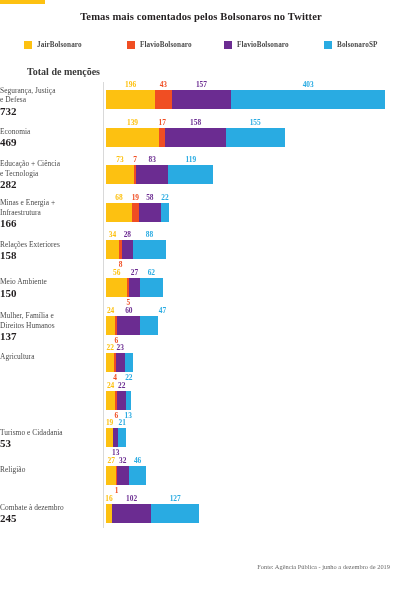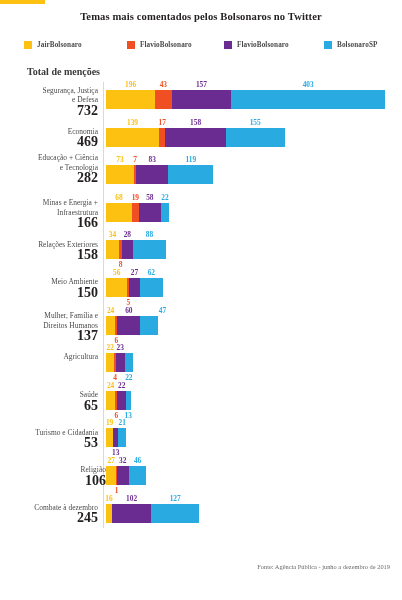--- a/index.html
+++ b/index.html
@@ -74,33 +74,32 @@
   }
   .row {
     position: absolute;
     left: 0;
     width: 402px;
   }
   .row-labels {
     position: absolute;
     left: 0;
     width: 98px;
-    text-align: right;
   }
   .cat-name {
     font-family: "Liberation Serif", serif;
     font-size: 7.4px;
     color: #4a4a4a;
     line-height: 9.5px;
     letter-spacing: 0.05px;
   }
   .cat-total {
     font-family: "Liberation Serif", serif;
     font-weight: bold;
-    font-size: 14px;
+    font-size: 11px;
     color: #231f20;
     line-height: 10px;
     margin-top: 1px;
   }
   .bar-track {
     position: absolute;
     left: 106px;
     height: 19px;
   }
   .seg {
@@ -187,21 +186,21 @@
           <div class="val above" style="color: rgb(253, 193, 17); width: 34px; left: 9.48975px;">139</div>
           <div class="seg" style="left: 52.9795px; width: 6.47951px; background: rgb(240, 78, 35);"></div>
           <div class="val above" style="color: rgb(240, 78, 35); width: 34px; left: 39.2193px;">17</div>
           <div class="seg" style="left: 59.459px; width: 60.2213px; background: rgb(107, 44, 145);"></div>
           <div class="val above" style="color: rgb(107, 44, 145); width: 34px; left: 72.5697px;">158</div>
           <div class="seg" style="left: 119.68px; width: 59.0779px; background: rgb(41, 171, 226);"></div>
           <div class="val above" style="color: rgb(41, 171, 226); width: 34px; left: 132.219px;">155</div>
         </div>
       </div>
       <div class="row" style="top: 75.2px; height: 37.6px;">
-        <div class="row-labels" style="top: 0; padding-left: 18px;">
+        <div class="row-labels" style="top: 6px;">
           <div class="cat-name">Educação + Ciência</div>
           <div class="cat-name">e Tecnologia</div>
           <div class="cat-total">282</div>
         </div>
         <div class="bar-track" style="top: 12px; width: 107.484px;">
           <div class="seg" style="left: 0px; width: 27.8238px; background: rgb(253, 193, 17);"></div>
           <div class="val above" style="color: rgb(253, 193, 17); width: 34px; left: -3.08811px;">73</div>
           <div class="seg" style="left: 27.8238px; width: 2.66803px; background: rgb(240, 78, 35);"></div>
           <div class="val above" style="color: rgb(240, 78, 35); width: 34px; left: 12.1578px;">7</div>
           <div class="seg" style="left: 30.4918px; width: 31.6352px; background: rgb(107, 44, 145);"></div>
@@ -285,24 +284,20 @@
           <div class="val above" style="color: rgb(253, 193, 17); width: 34px; left: -12.8074px;">22</div>
           <div class="seg" style="left: 8.38525px; width: 1.52459px; background: rgb(240, 78, 35);"></div>
           <div class="val below" style="color: rgb(240, 78, 35); width: 34px; left: -7.85246px;">4</div>
           <div class="seg" style="left: 9.90984px; width: 8.76639px; background: rgb(107, 44, 145);"></div>
           <div class="val above" style="color: rgb(107, 44, 145); width: 34px; left: -2.70697px;">23</div>
           <div class="seg" style="left: 18.6762px; width: 8.38525px; background: rgb(41, 171, 226);"></div>
           <div class="val below" style="color: rgb(41, 171, 226); width: 34px; left: 5.86885px;">22</div>
         </div>
       </div>
       <div class="row" style="top: 300.8px; height: 37.6px;">
-        <div class="row-labels" style="top: 11.25px;">
-          <div class="cat-name">Saúde</div>
-          <div class="cat-total">65</div>
-        </div>
         <div class="bar-track" style="top: 12px; width: 24.7746px;">
           <div class="seg" style="left: 0px; width: 9.14754px; background: rgb(253, 193, 17);"></div>
           <div class="val above" style="color: rgb(253, 193, 17); width: 34px; left: -12.4262px;">24</div>
           <div class="seg" style="left: 9.14754px; width: 2.28689px; background: rgb(240, 78, 35);"></div>
           <div class="val below" style="color: rgb(240, 78, 35); width: 34px; left: -6.70902px;">6</div>
           <div class="seg" style="left: 11.4344px; width: 8.38525px; background: rgb(107, 44, 145);"></div>
           <div class="val above" style="color: rgb(107, 44, 145); width: 34px; left: -1.37295px;">22</div>
           <div class="seg" style="left: 19.8197px; width: 4.95492px; background: rgb(41, 171, 226);"></div>
           <div class="val below" style="color: rgb(41, 171, 226); width: 34px; left: 5.29713px;">13</div>
         </div>
@@ -315,23 +310,22 @@
         <div class="bar-track" style="top: 12px; width: 44px;">
           <div class="seg" style="left: 0px; width: 7.2418px; background: rgb(253, 193, 17);"></div>
           <div class="val above" style="color: rgb(253, 193, 17); width: 34px; left: -13.3791px;">19</div>
           <div class="seg" style="left: 7.2418px; width: 4.95492px; background: rgb(107, 44, 145);"></div>
           <div class="val below" style="color: rgb(107, 44, 145); width: 34px; left: -7.28074px;">13</div>
           <div class="seg" style="left: 12.1967px; width: 8.0041px; background: rgb(41, 171, 226);"></div>
           <div class="val above" style="color: rgb(41, 171, 226); width: 34px; left: -0.80123px;">21</div>
         </div>
       </div>
       <div class="row" style="top: 376px; height: 37.6px;">
-        <div class="row-labels" style="top: 11.25px; margin-left: 8px;">
+        <div class="row-labels" style="top: 11.25px;">
           <div class="cat-name">Religião</div>
-          <div class="cat-total">106</div>
         </div>
         <div class="bar-track" style="top: 12px; width: 40.4016px;">
           <div class="seg" style="left: 0px; width: 10.291px; background: rgb(253, 193, 17);"></div>
           <div class="val above" style="color: rgb(253, 193, 17); width: 34px; left: -11.8545px;">27</div>
           <div class="seg" style="left: 10.291px; width: 0.381148px; background: rgb(240, 78, 35);"></div>
           <div class="val below" style="color: rgb(240, 78, 35); width: 34px; left: -6.51844px;">1</div>
           <div class="seg" style="left: 10.6721px; width: 12.1967px; background: rgb(107, 44, 145);"></div>
           <div class="val above" style="color: rgb(107, 44, 145); width: 34px; left: -0.229508px;">32</div>
           <div class="seg" style="left: 22.8689px; width: 17.5328px; background: rgb(41, 171, 226);"></div>
           <div class="val above" style="color: rgb(41, 171, 226); width: 34px; left: 14.6352px;">46</div>

